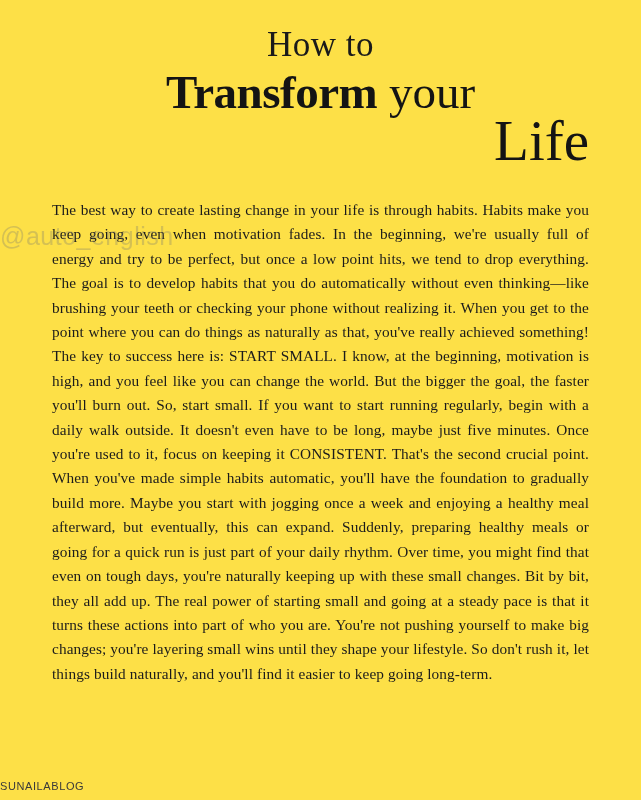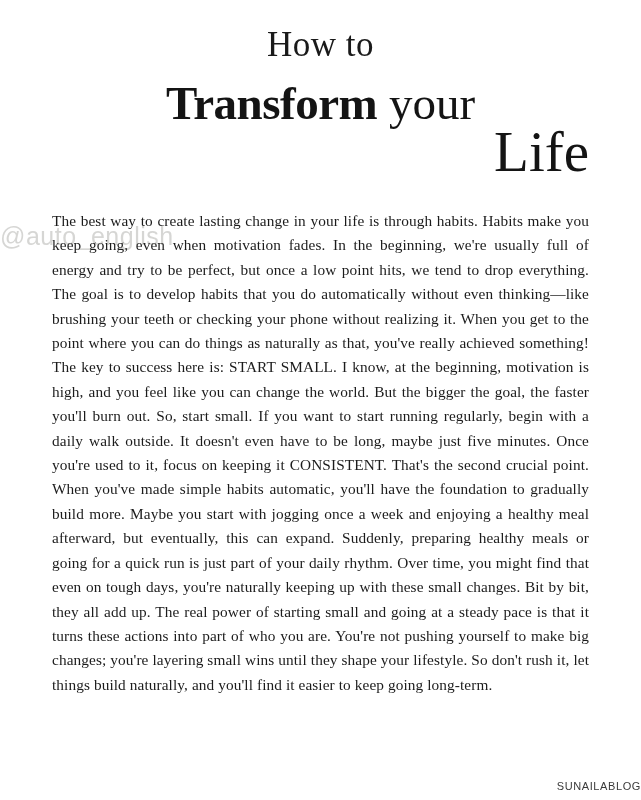--- a/index.html
+++ b/index.html
@@ -13,21 +13,21 @@
     font-family: "Liberation Serif", serif;
     color: #141414;
     overflow: hidden;
   }
   .page {
     position: relative;
     width: 641px;
     height: 800px;
     box-sizing: border-box;
     padding: 26px 52px 0 52px;
-    background: #ffffff;
+    background: #fde047;
   }
   .title-block {
     text-align: center;
     position: relative;
     z-index: 2;
   }
   .t-line1 {
     font-family: "Liberation Serif", serif;
     font-size: 35px;
     line-height: 38px;
@@ -44,21 +44,21 @@
     color: #141414;
     margin-top: 2px;
   }
   .t-line3 {
     font-family: "Liberation Serif", serif;
     font-size: 47px;
     line-height: 52px;
     font-weight: 400;
     letter-spacing: 0px;
     color: #141414;
-    margin-top: 13px;
+    margin-top: 2px;
   }
   .t-line3 .bold {
     font-weight: 700;
     letter-spacing: -0.5px;
   }
   .t-line4 {
     font-family: Liberation Serif, serif;
     font-size: 57px;
     line-height: 50px;
     font-weight: 400;
@@ -89,21 +89,21 @@
     text-align: justify;
     text-justify: inter-word;
     color: #1b1b1b;
     letter-spacing: 0.1px;
   }
   .footer {
     position: absolute;
     left: 0;
     bottom: 8px;
     width: 641px;
-    text-align: right;
+    text-align: left;
     font-family: "Liberation Sans", sans-serif;
     font-size: 11px;
     letter-spacing: 0.6px;
     color: #3a3a3a;
     margin-top: 42px;
   }
 </style>
 </head>
 <body>
 

